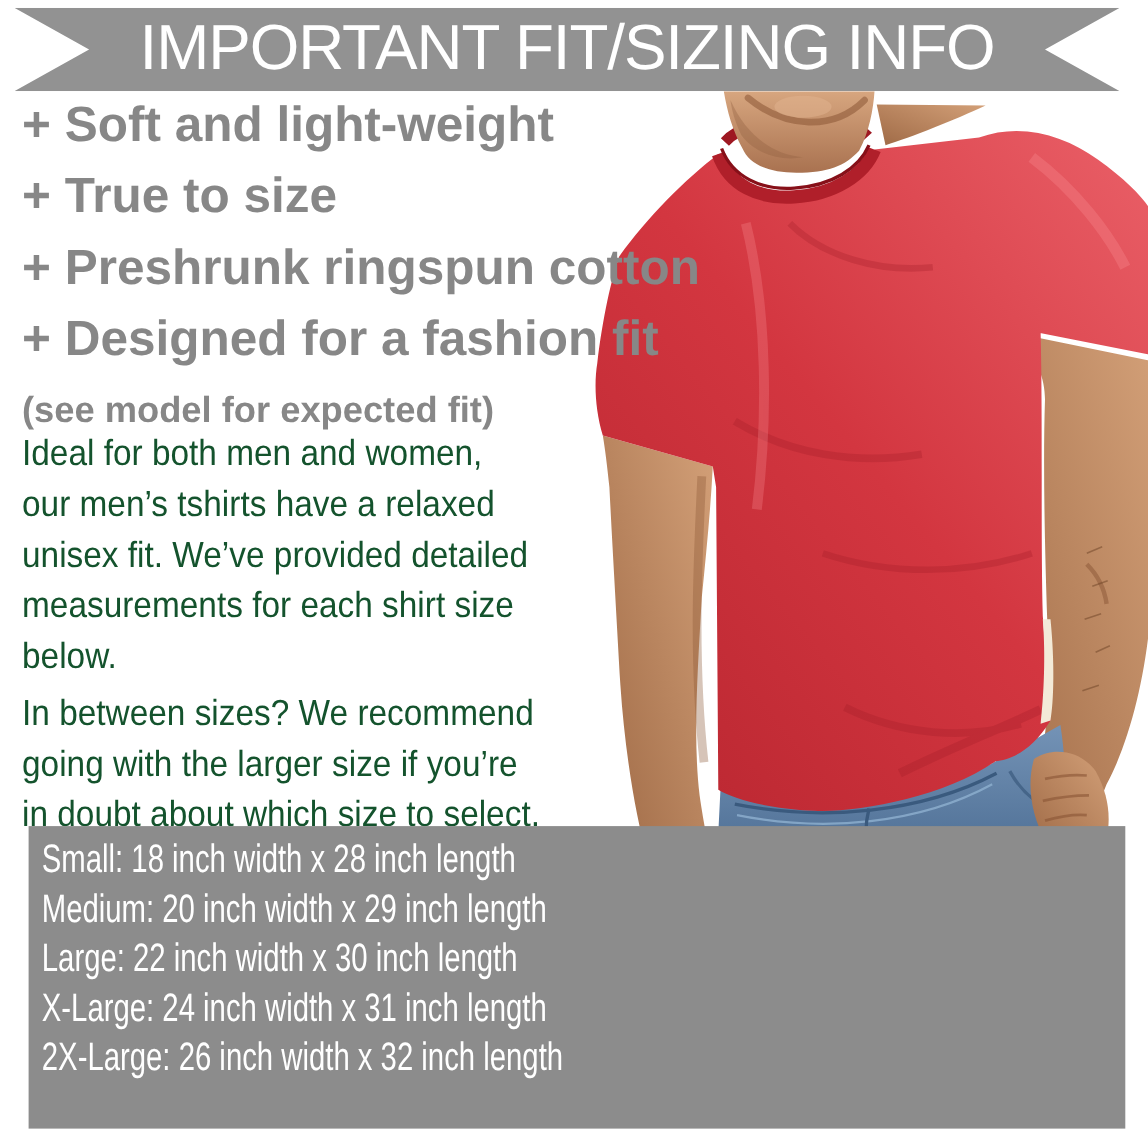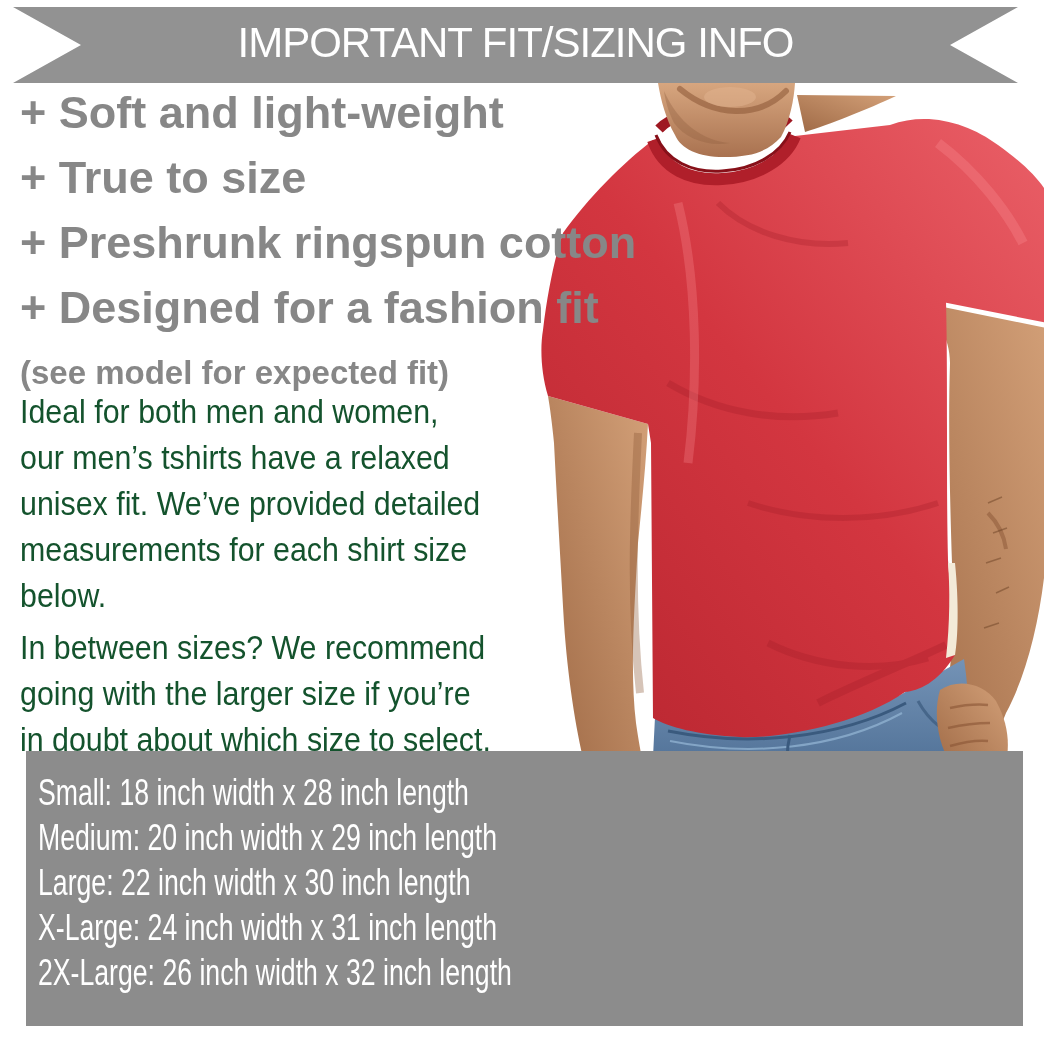--- a/index.html
+++ b/index.html
@@ -8,39 +8,39 @@
     overflow:hidden;font-family:"Liberation Sans",sans-serif;
   }
   
   .banner{
     position:absolute;left:13px;top:7px;width:1005px;height:76px;
     background:#929292;z-index:3;
     clip-path:polygon(0 0,100% 0,calc(100% - 68px) 50%,100% 100%,0 100%,68px 50%);
     display:flex;align-items:center;justify-content:center;
   }
   .banner-title{
-    color:#ffffff;font-size:42px;font-weight:400;letter-spacing:-1px;
+    color:#ffffff;font-size:58px;font-weight:400;letter-spacing:-1px;
     white-space:nowrap;padding-bottom:4px;
   }
   
   .features{position:absolute;left:20px;top:94px;width:560px;z-index:2;color:#878787;}
   .feature-item{font-size:45px;font-weight:700;line-height:38px;margin-bottom:27px;white-space:nowrap;}
   .feature-item:last-of-type{margin-bottom:2px;}
   .feature-note{font-size:33px;font-weight:700;line-height:38px;white-space:nowrap;}
   
   .copy{position:absolute;left:20px;top:389px;width:600px;z-index:2;color:#14532d;}
   .copy p{
     margin:0 0 6px 0;font-size:33px;line-height:46px;white-space:pre-line;
     transform:scaleX(0.92);transform-origin:0 0;
   }
   
   .size-panel{
     position:absolute;left:26px;top:751px;width:997px;height:275px;
     background:#8c8c8c;z-index:4;box-sizing:border-box;
-    padding:19px 0 0 12px;
+    padding:7px 0 0 12px;
   }
   .size-row{height:45px;display:flex;align-items:center;}
   .size-row span{
     color:#ffffff;font-size:36px;white-space:nowrap;
     transform:scaleX(0.74);transform-origin:0 50%;
   }
   
   .photo{position:absolute;left:518px;top:83px;width:526px;height:694px;z-index:1;}
 </style>
 </head>

